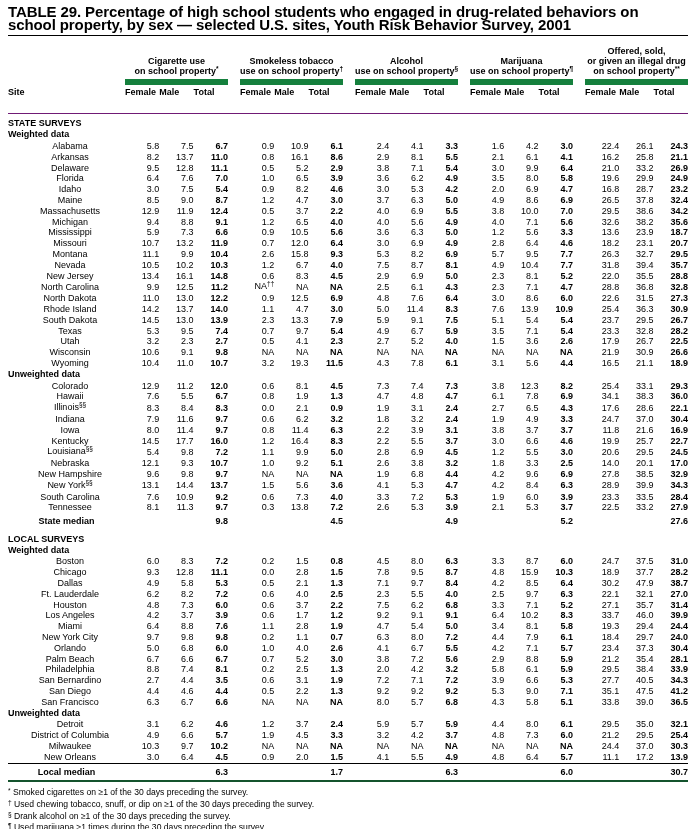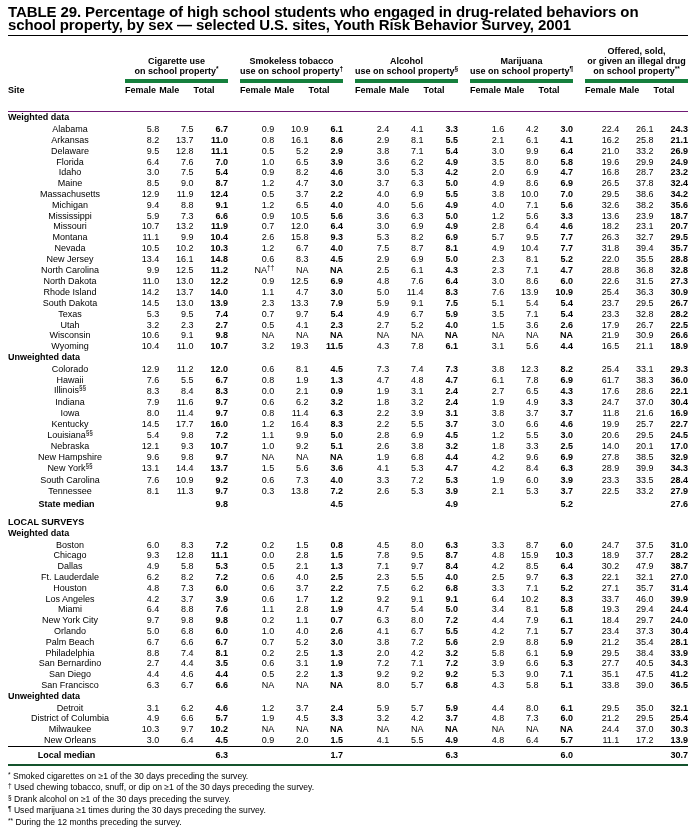--- a/index.html
+++ b/index.html
@@ -11,21 +11,21 @@
   }
   .page { padding:5px 8px 0 8px; }
   .title {
     font-weight:bold; font-size:15px; line-height:13px;
     letter-spacing:-0.1px;
   }
   .rule-top { border-top:1.5px solid #000; margin-top:4px; }
   table { border-collapse:collapse; table-layout:fixed; width:680px; margin-top:10px; }
   th, td { padding:0; font-size:9px; line-height:10.8px; white-space:nowrap; overflow:visible; }
   thead th { font-weight:bold; vertical-align:bottom; }
-  th.group-th { text-align:center; border-bottom:4px solid #15803d; padding-bottom:1px; line-height:10.2px; }
+  th.group-th { text-align:center; border-bottom:6px solid #15803d; padding-bottom:1px; line-height:10.2px; }
   tr.sub-row th { border-bottom:1px solid #701a75; padding-top:2px; padding-bottom:16px; }
   th.sub-th { text-align:left; }
   th.site-th { text-align:left; }
   tbody td.site { text-align:center; padding-left:7px; }
   tbody td.num { text-align:right; }
   tbody td.total { font-weight:bold; }
   tr.section > td { font-weight:bold; padding-top:4px; }
   tr.subsection > td { font-weight:bold;margin-left:6px; }
   tr.first-data td { padding-top:1px; }
   tr.median td { font-weight:bold; padding-top:3px; padding-bottom:3px; }
@@ -99,20 +99,23 @@
           <th class="sub-th">Female</th>
           <th class="sub-th">Male</th>
           <th class="sub-th">Total</th>
           <th></th>
           <th class="sub-th">Female</th>
           <th class="sub-th">Male</th>
           <th class="sub-th">Total</th>
         </tr>
       </thead>
     <tbody>
+        <tr class="section">
+          <td colspan="20">STATE SURVEYS</td>
+        </tr>
         <tr class="subsection">
           <td colspan="20">Weighted data</td>
         </tr>
         <tr class="first-data">
           <td class="site">Alabama</td>
           <td class="num">5.8</td>
           <td class="num">7.5</td>
           <td class="num total">6.7</td>
           <td></td>
           <td class="num">0.9</td>
@@ -607,21 +610,21 @@
           <td class="num total">1.3</td>
           <td></td>
           <td class="num">4.7</td>
           <td class="num">4.8</td>
           <td class="num total">4.7</td>
           <td></td>
           <td class="num">6.1</td>
           <td class="num">7.8</td>
           <td class="num total">6.9</td>
           <td></td>
-          <td class="num">61.7</td>
+          <td class="num">34.1</td>
           <td class="num">38.3</td>
           <td class="num total">36.0</td>
         </tr>
         <tr>
           <td class="site">Illinois<sup>§§</sup></td>
           <td class="num">8.3</td>
           <td class="num">8.4</td>
           <td class="num total">8.3</td>
           <td></td>
           <td class="num">0.0</td>

